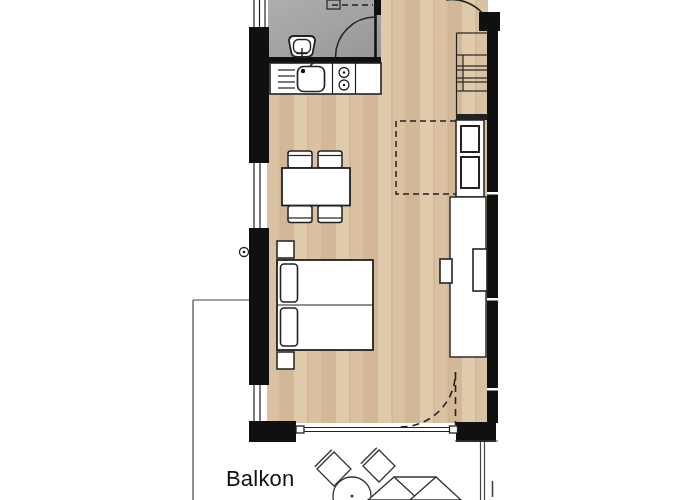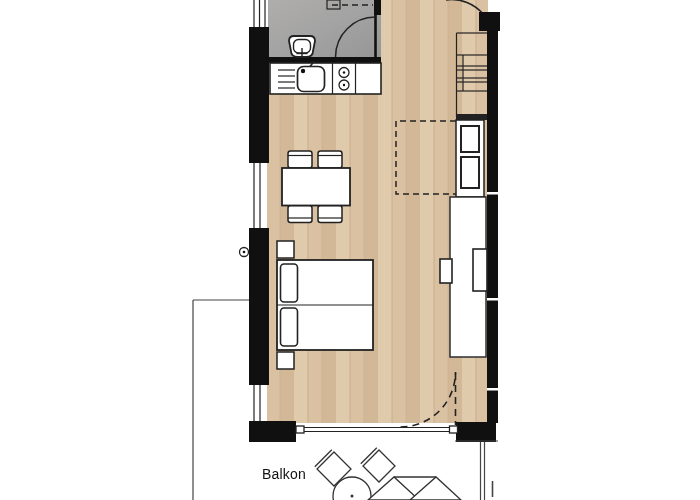--- a/index.html
+++ b/index.html
@@ -5,21 +5,21 @@
   html,body{margin:0;padding:0;background:#fff;}
   #canvas{position:relative;width:700px;height:500px;background:var(--background,#fff);overflow:hidden;
           font-family:"Liberation Sans", sans-serif;}
   svg{position:absolute;left:0;top:0;}
   .wall{fill:var(--wall,#111);stroke:none;}
   .ln{stroke:var(--line,#222);fill:none;}
   .wh{fill:#fff;stroke:var(--line,#222);}
   .thin{stroke-width:1.2;}
   .dash{stroke-dasharray:6 4;}
   .balk-ln{stroke:#444;stroke-width:1.2;fill:none;}
-  #balcony-label{position:absolute;left:226px;top:466px;font-size:14px;color:#111;letter-spacing:.2px;margin-left:36px;}
+  #balcony-label{position:absolute;left:226px;top:466px;font-size:22px;color:#111;letter-spacing:.2px;}
 </style>
 </head>
 <body>
 
 <div id="canvas">
 <svg width="700" height="500" viewBox="0 0 700 500">
   <defs>
     <pattern id="wood" width="42" height="500" patternUnits="userSpaceOnUse">
       <rect x="0" y="0" width="42" height="500" fill="var(--wood,#d9c1a2)"></rect>
       <rect x="0" y="0" width="14" height="500" fill="var(--wood-light,#e0caac)"></rect>

